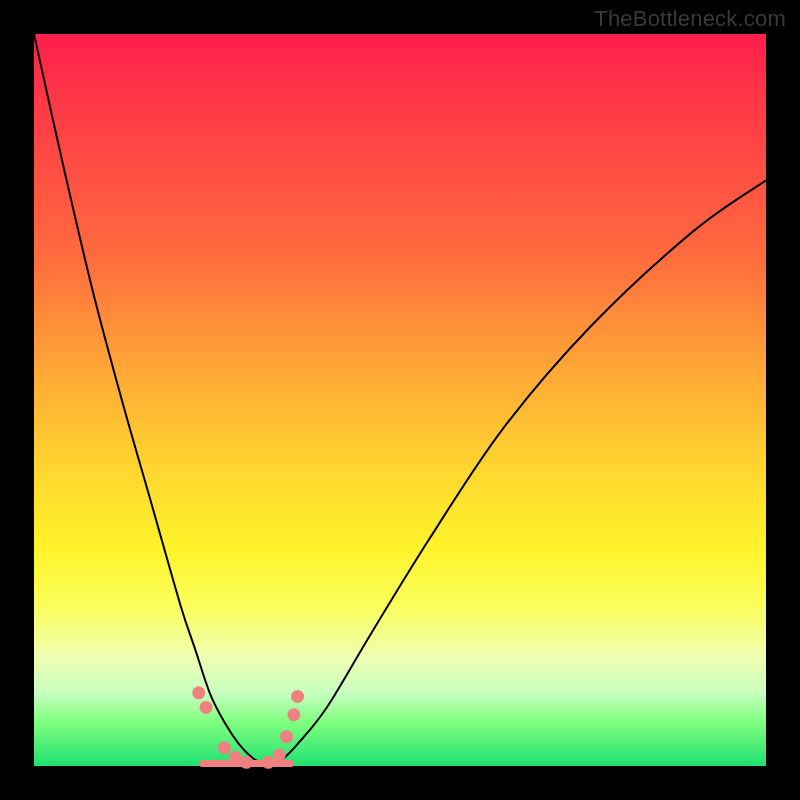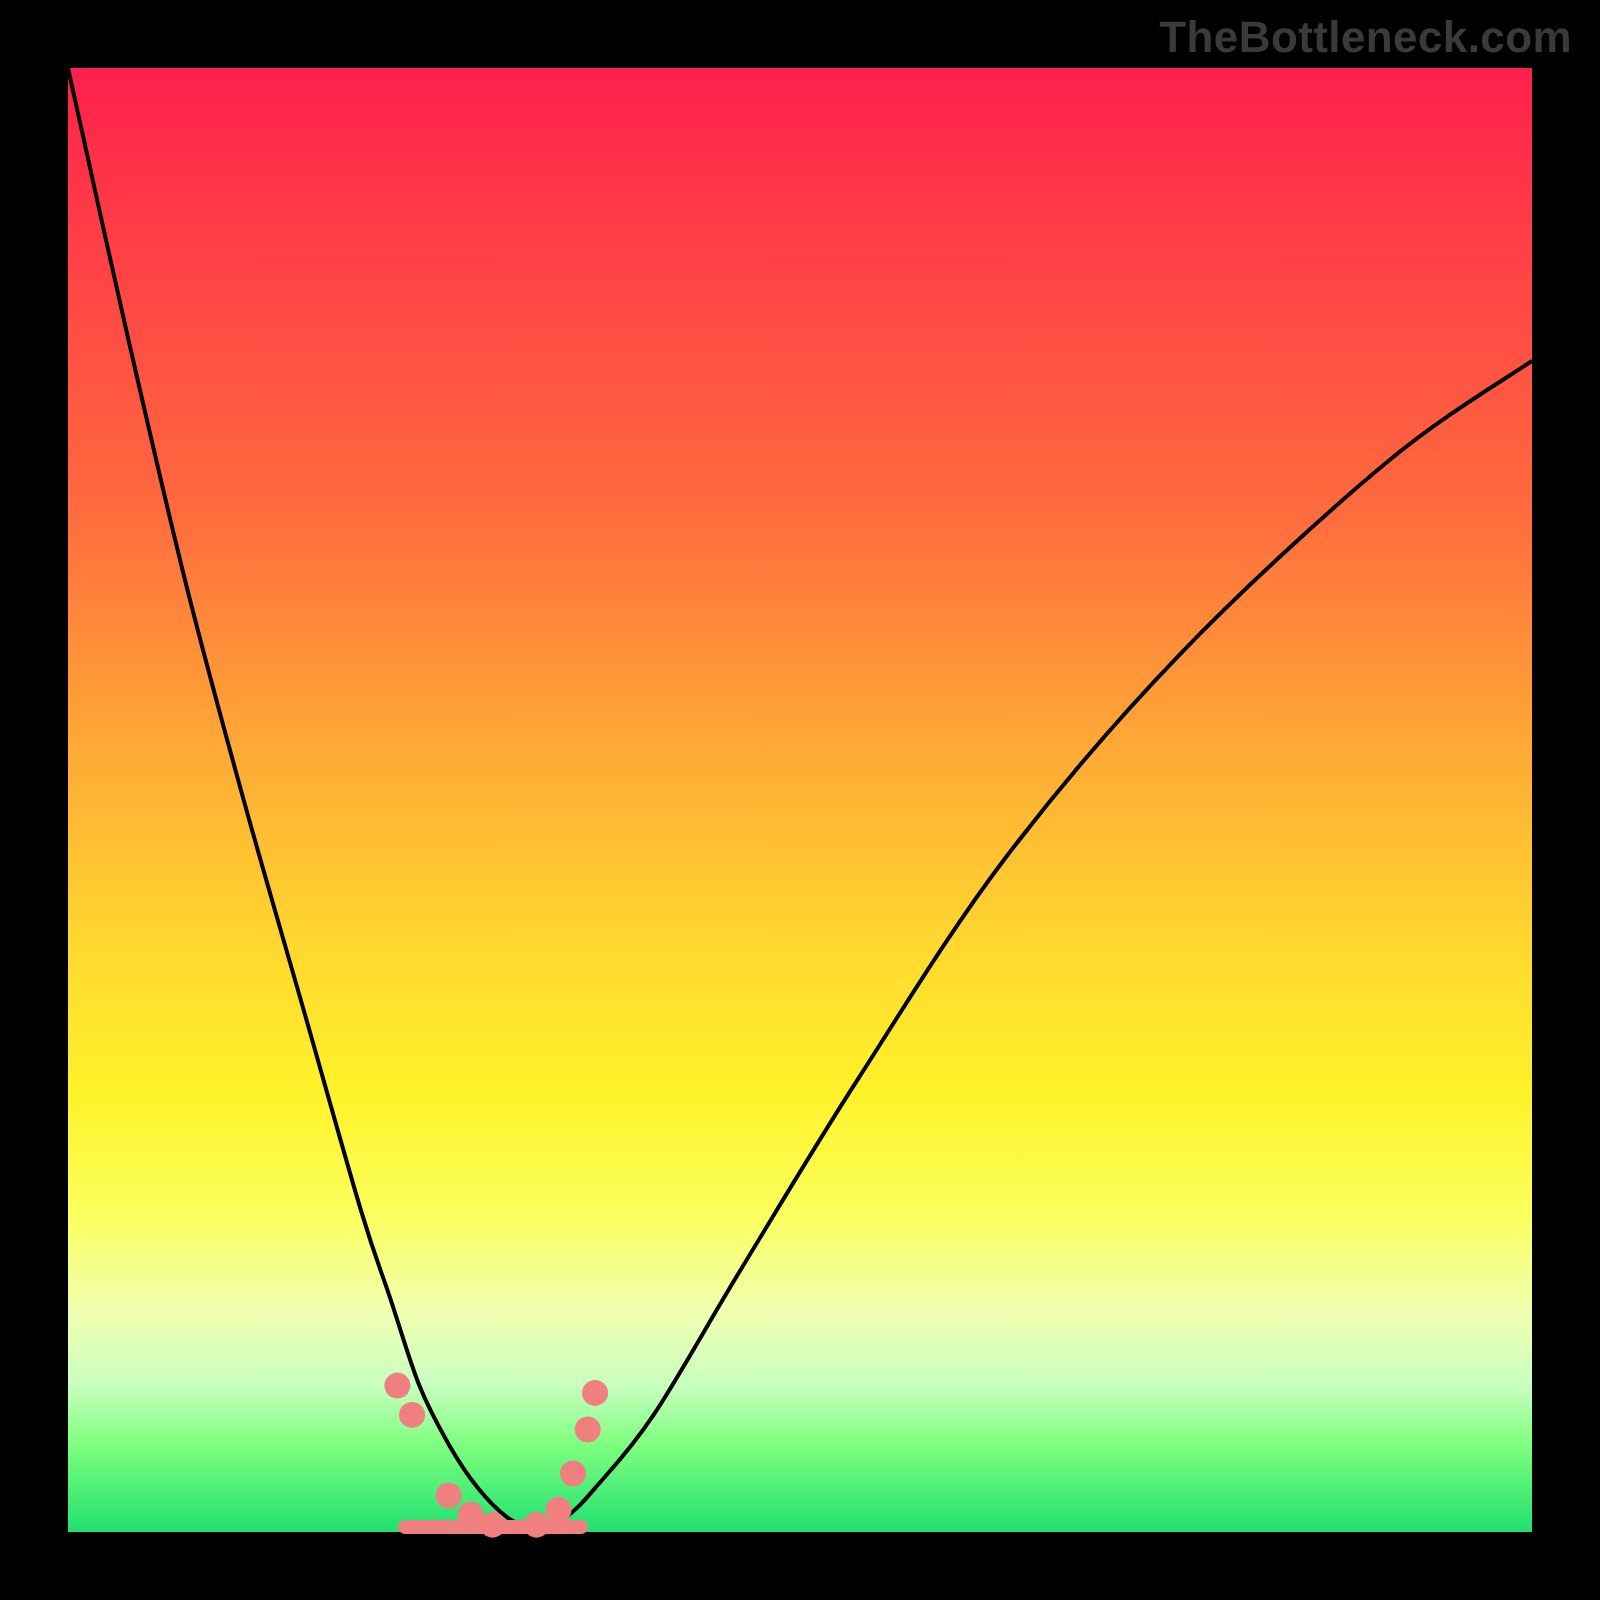--- a/index.html
+++ b/index.html
@@ -36,21 +36,21 @@
       #c8ffc0 90%,
       #7fff7f 94%,
       #20e070 100%);
   }
   .watermark {
     position: absolute;
     top: 6px;
     right: 14px;
     color: #3a3a3a;
     font-size: 22px;
-    font-weight: 700;
+    font-weight: 400;
     letter-spacing: 0.2px;
     user-select: none;
   }
   svg.curves {
     position: absolute;
     top: 0; left: 0;
     width: 732px; height: 732px;
     overflow: visible;
   }
   .curve {

